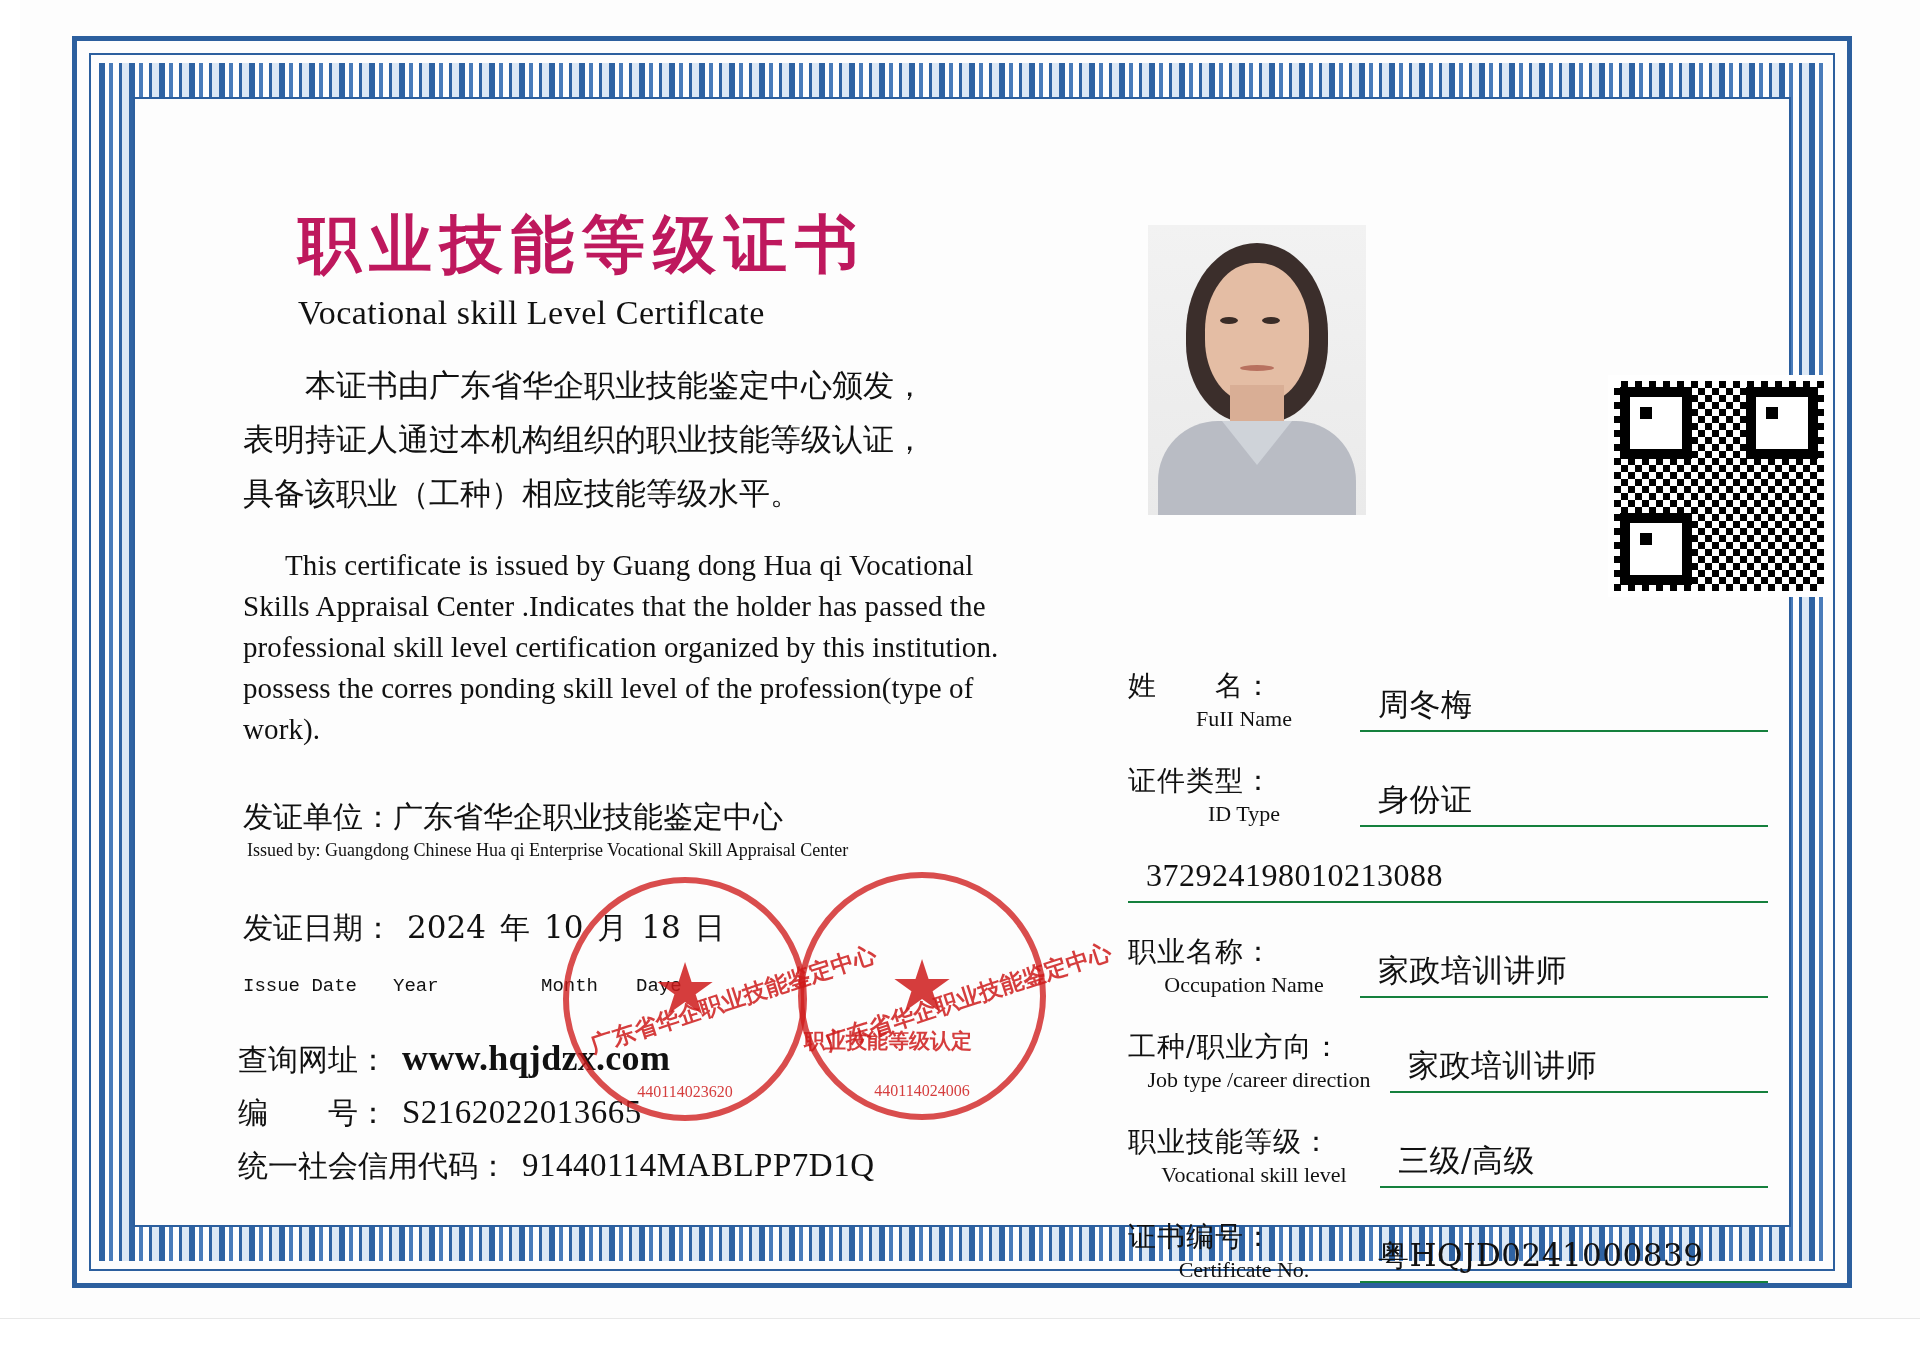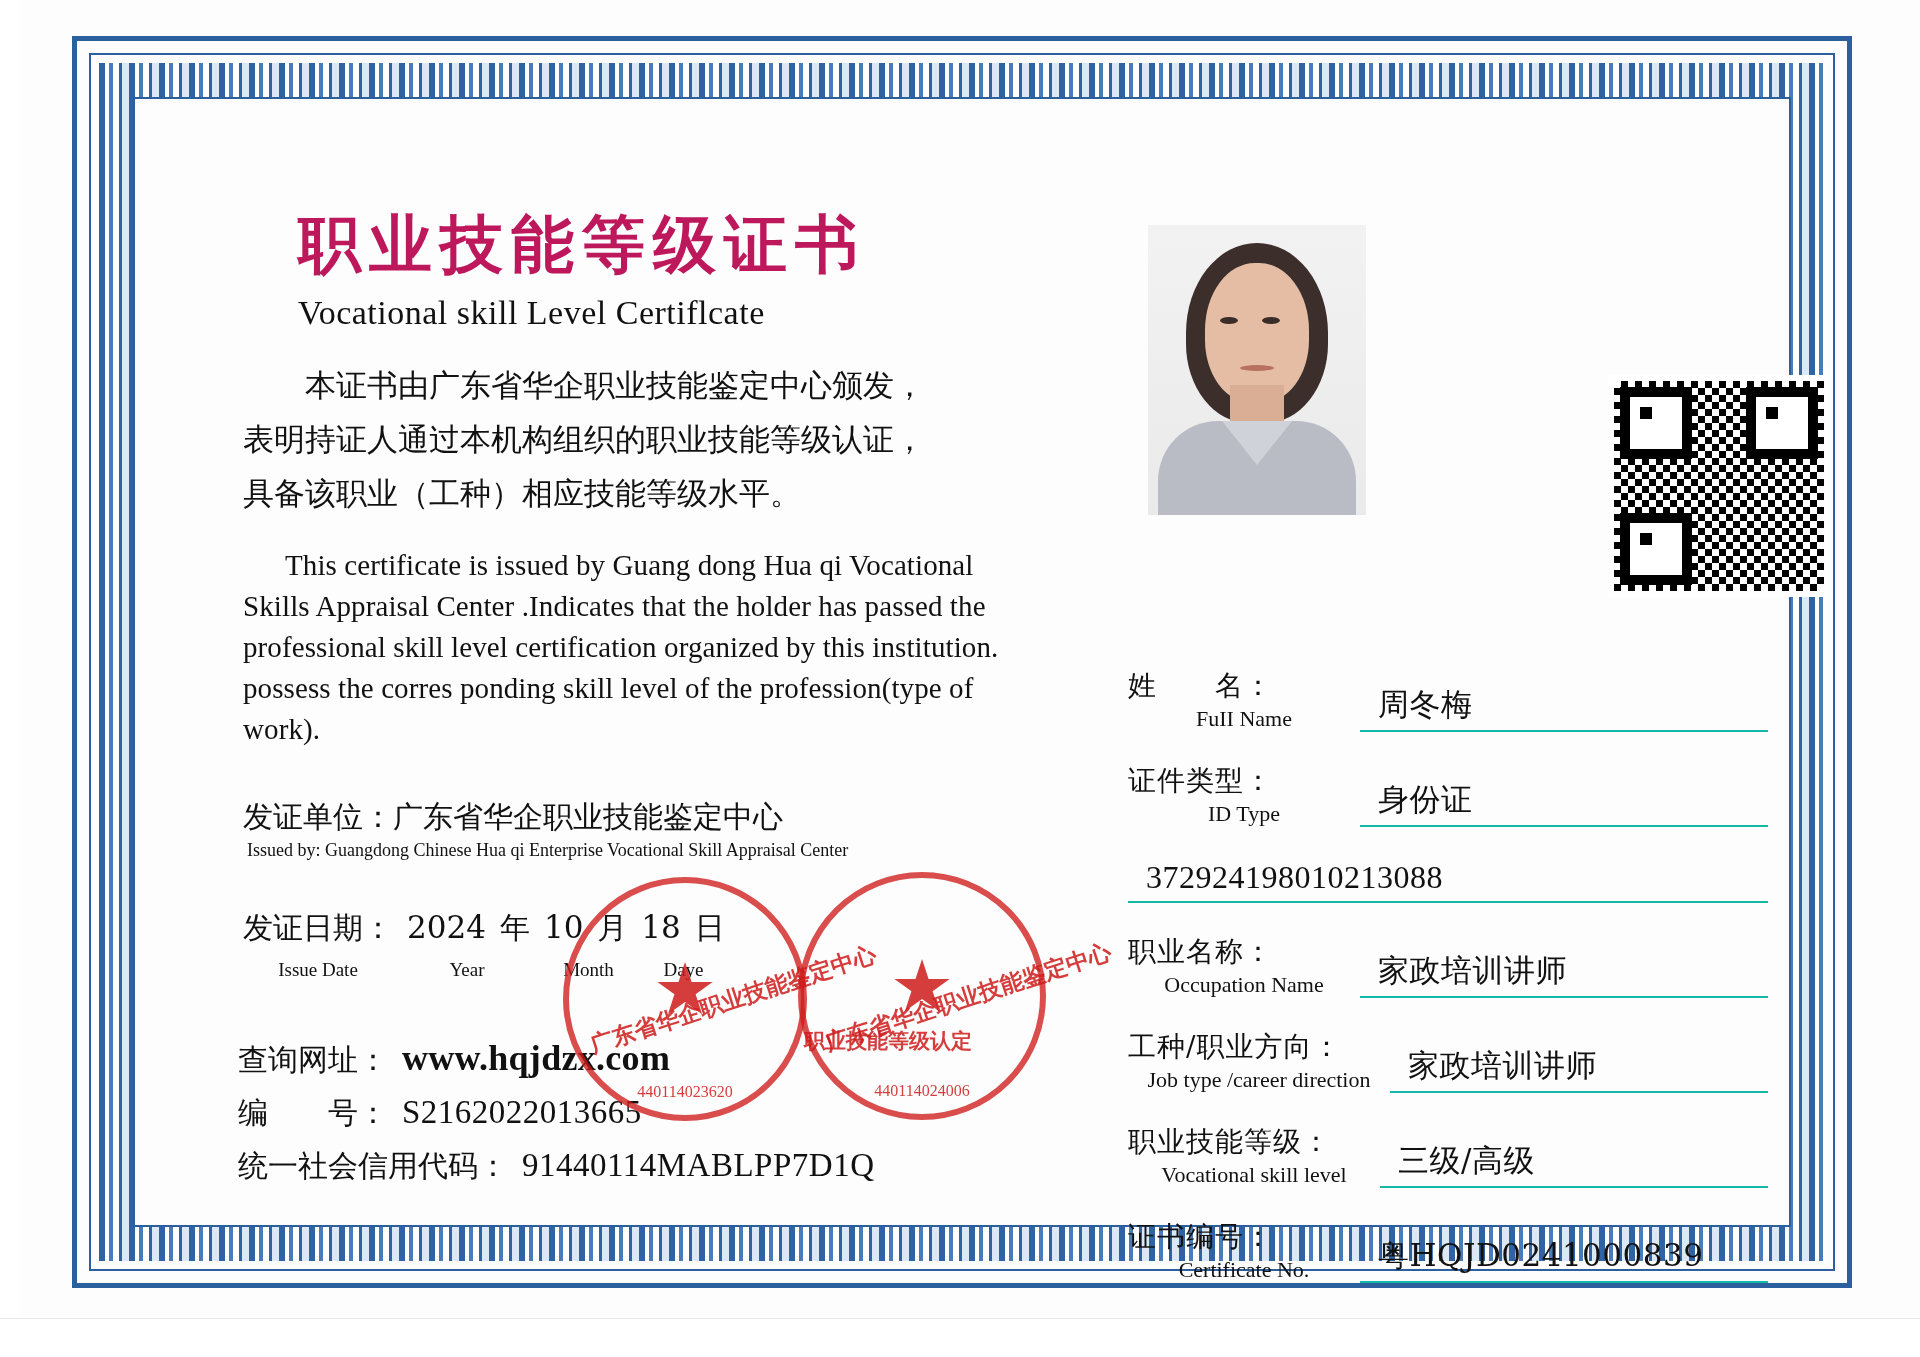--- a/index.html
+++ b/index.html
@@ -148,23 +148,22 @@
     align-items: baseline;
     font-size: 30px;
     color: #111;
   }
   .date-line .lbl { white-space: nowrap; }
   .date-line .val { font-size: 31px; margin: 12px 14px; }
   .date-sub {
     display: flex;
     font-size: 19px;
     color: #111;
-    margin-top: 2px;
-    font-family: Liberation Serif, serif;
-    text-align: center;
+    margin-top: 18px;
+    font-family: Liberation Mono, monospace;
   }
   .date-sub span { display: inline-block; }
   .ds1 { width: 150px; }
   .ds2 { width: 148px; }
   .ds3 { width: 95px; }
 
   .bottom-info {
     position: absolute;
     left: 95px;
     top: 930px;
@@ -311,25 +310,25 @@
   }
   .lab-en {
     font-size: 22px;
     font-family: "Liberation Serif", serif;
     text-align: center;
     margin-top: 1px;
     white-space: nowrap;
   }
   .field .valwrap {
     flex: 1 1 auto;
-    border-bottom: 2px solid #14b8a6;
+    border-bottom: 2px solid #15803d;
     padding: 0 0 4px 18px;
     min-height: 40px;
     display: flex;
-    align-items: center;
+    align-items: flex-start;
   }
   .val-text {
     font-size: 31px;
     color: #111;
     font-family: "DejaVu Serif", "Liberation Serif", serif;
     letter-spacing: 0.5px;
     white-space: nowrap;
   }
   .val-text.latin {
     font-family: "Liberation Serif", serif;

